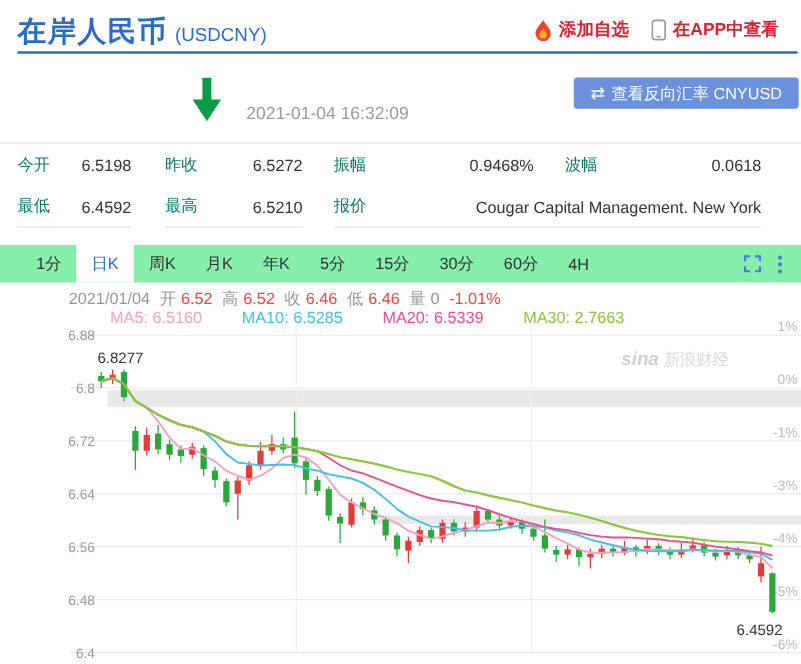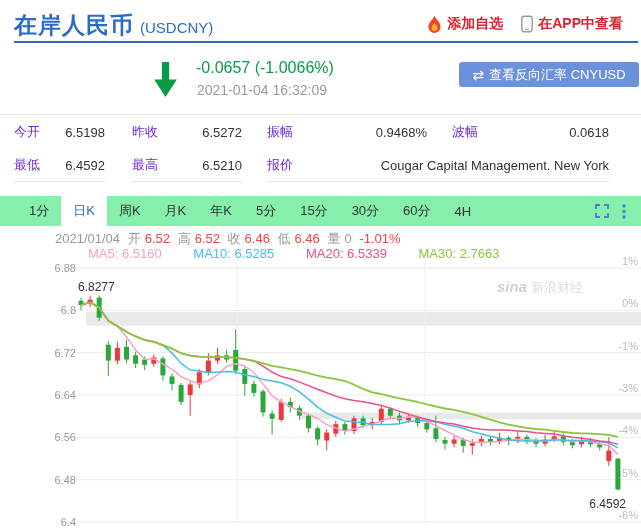--- a/index.html
+++ b/index.html
@@ -27,21 +27,21 @@
   
   .stats{position:absolute;left:0;top:114px;width:641px;border-top:1px solid #e3e3e3;font-size:13px;}
   .srow{display:flex;height:33px;}
   .scell{display:flex;align-items:center;justify-content:space-between;height:32px;margin-top:1px;}
   .srow.last .scell{border-bottom:1px solid #e3e3e3;}
   .c1{margin-left:14px;width:91px;}
   .c2{margin-left:27px;width:110px;}
   .c3{margin-left:25px;width:160px;}
   .c4{margin-left:25px;width:157px;}
   .c34{margin-left:25px;width:342px;}
-  .slabel{color:#6d28d9;}
+  .slabel{color:#0f766e;}
   .sval{color:#333;}
 
   
   .tabs{position:absolute;left:0;top:196px;width:641px;height:30px;background:#86efac;display:flex;align-items:stretch;font-size:13px;color:#333;}
   .tab{display:flex;align-items:center;padding:0 12px;cursor:pointer;}
   .tab:first-child{margin-left:17px;}
   .tab.active{background:#fff;color:#2a6cc5;}
   .tab-icons{margin-left:auto;display:flex;align-items:center;gap:13px;padding-right:15px;}
   .tab-ico{cursor:pointer;display:flex;align-items:center;}
 
@@ -80,21 +80,20 @@
     </span>
   </div>
   <div class="hdr-rule"></div>
 
   <div class="arrow">
     <svg width="25" height="35" viewBox="0 0 24 34">
       <rect x="8.5" y="0" width="7" height="19" fill="#0a9b48"></rect>
       <polygon points="1,17 23,17 12,34" fill="#0a9b48"></polygon>
     </svg>
   </div>
-  <div class="chg">-0.0657 (-1.0066%)</div>
   <div class="ts">2021-01-04 16:32:09</div>
   <button class="rev-btn">
     <span class="rev-ico">⇄</span>
     <span>查看反向汇率 CNYUSD</span>
   </button>
 
   <div class="stats">
     <div class="srow">
       <div class="scell c1">
         <span class="slabel">今开</span>

